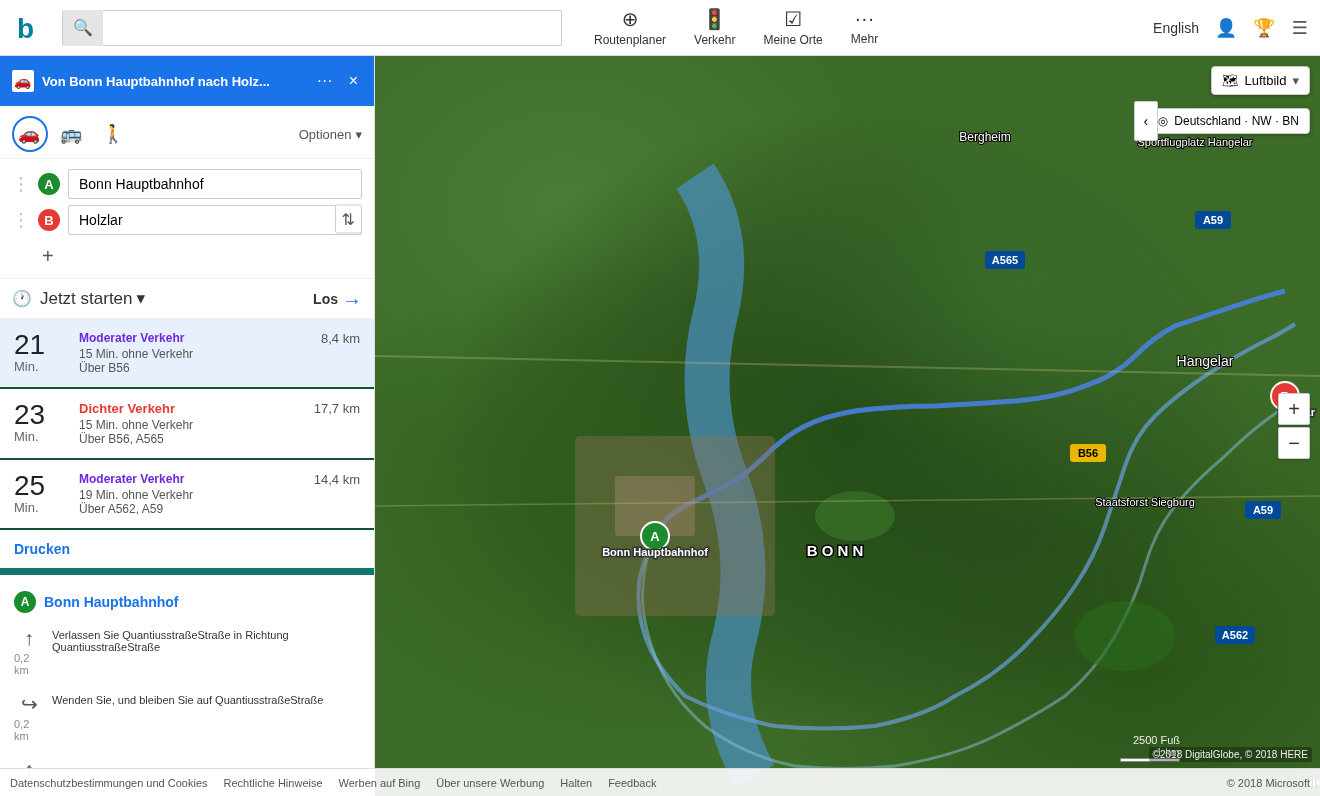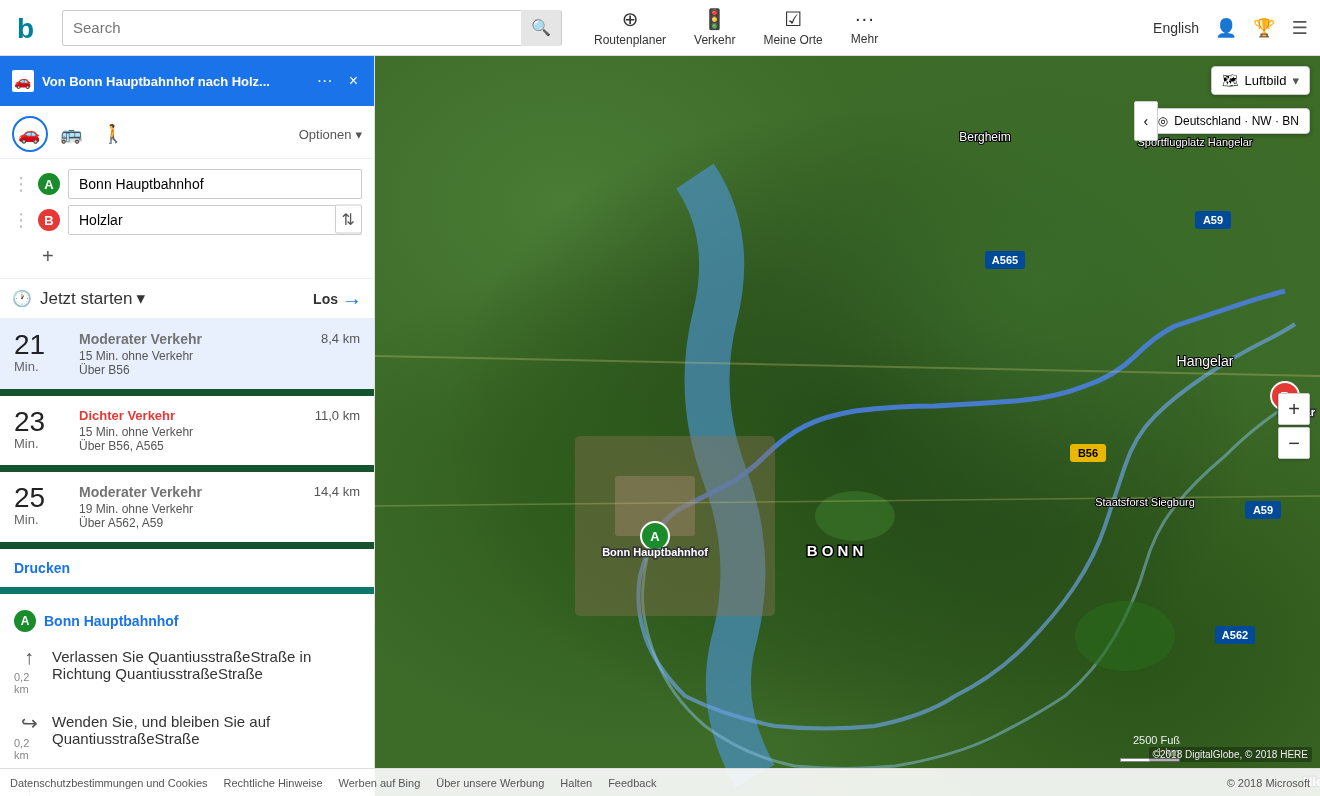--- a/index.html
+++ b/index.html
@@ -290,42 +290,42 @@
 
     
     #route-options {
       flex: 1;
       overflow-y: auto;
     }
     .route-option {
       display: flex;
       align-items: flex-start;
       padding: 12px 14px;
-      border-bottom: 7px solid #14532d;
+      border-bottom: 2px solid #14532d;
       cursor: pointer;
     }
     .route-option.selected { background: #e8f0fe; }
     .route-time-block {
       min-width: 55px;
     }
     .route-mins {
       font-size: 28px;
       font-weight: 300;
       line-height: 1;
       color: #222;
     }
     .route-mins-label {
       font-size: 13px;
       color: #666;
     }
     .route-details {
       flex: 1;
       padding-left: 10px;
     }
-    .traffic-moderate { color: #737373; font-size: 14px; font-weight: 600; }
+    .traffic-moderate { color: #6d28d9; font-size: 12px; font-weight: 600; }
     .traffic-heavy { color: #e53935; font-size: 13px; font-weight: 600; }
     .route-sub { font-size: 12px; color: #555; margin-top: 2px; }
     .route-via { font-size: 12px; color: #555; }
     .route-distance {
       font-size: 13px;
       color: #555;
       white-space: nowrap;
     }
 
     
@@ -381,21 +381,21 @@
       font-size: 20px;
       color: #555;
     }
     .turn-distance {
       font-size: 11px;
       color: #888;
       margin-top: 2px;
     }
     .turn-instruction {
       flex: 1;
-      font-size: 15px;
+      font-size: 11px;
       color: #333;
       padding-left: 8px;
       padding-top: 2px;
     }
 
     
     #footer {
       position: absolute;
       bottom: 0;
       left: 0;
@@ -542,21 +542,20 @@
 <div id="header">
 
   <div id="bing-logo">
     <svg viewBox="0 0 40 40" width="40" height="40">
       <rect width="40" height="40" fill="#fff"></rect>
       <text x="5" y="30" font-size="28" font-weight="bold" fill="#00809d">b</text>
     </svg>
   </div>
 
   <div id="search-bar">
-    <input id="search-input" type="text" style="flex: 1 1 0%; border: none; outline: none; font-size: 15px; padding: 0px 10px;" placeholder="Search">
     <button id="search-btn" style="width:40px;height:36px;background:#e5e5e5;border:none;cursor:pointer;display:flex;align-items:center;justify-content:center;color:#555;font-size:16px;">
       <span>🔍</span>
     </button>
   </div>
 
   <div id="nav-items">
     <div class="nav-item">
       <span class="nav-icon">⊕</span>
       <span>Routenplaner</span>
     </div>
@@ -664,21 +663,21 @@
       <div class="route-option">
         <div class="route-time-block">
           <div class="route-mins">23</div>
           <div class="route-mins-label">Min.</div>
         </div>
         <div class="route-details">
           <div class="traffic-heavy">Dichter Verkehr</div>
           <div class="route-sub">15 Min. ohne Verkehr</div>
           <div class="route-via">Über B56, A565</div>
         </div>
-        <div class="route-distance">11,0 km</div>
+        <div class="route-distance">17,7 km</div>
       </div>
 
       <div class="route-option">
         <div class="route-time-block">
           <div class="route-mins">25</div>
           <div class="route-mins-label">Min.</div>
         </div>
         <div class="route-details">
           <div class="traffic-moderate">Moderater Verkehr</div>
           <div class="route-sub">19 Min. ohne Verkehr</div>

